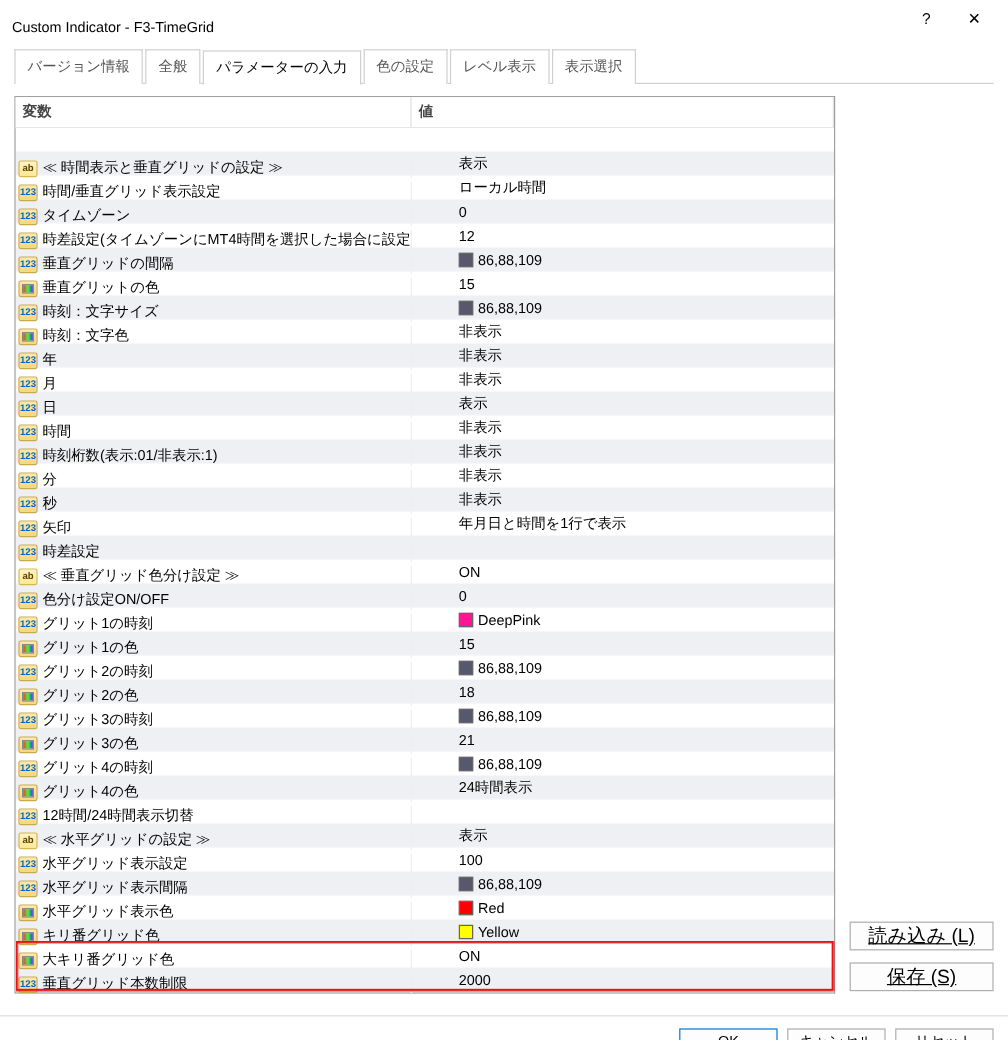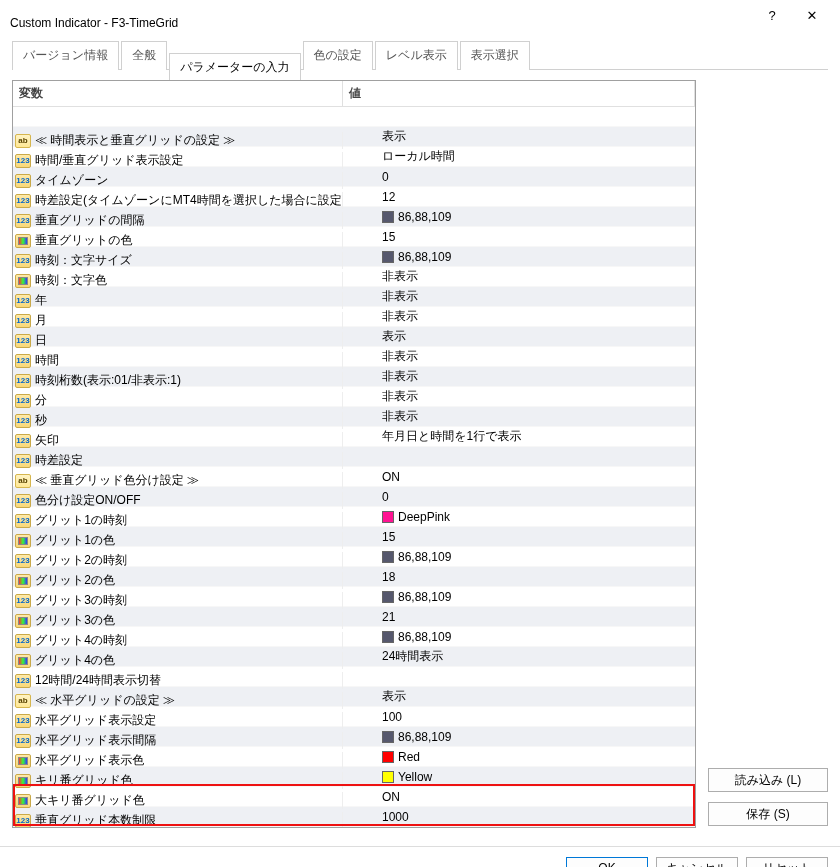--- a/index.html
+++ b/index.html
@@ -41,21 +41,21 @@
     background: #fff;
     margin-right: 2px;
     color: #555;
     position: relative;
     top: 1px;
   }
   .tab.active {
     background: #fff;
     color: #000;
     border-bottom: 1px solid #fff;
-    top: 13px;
+    top: 2px;
   }
   .main-area {
     display: flex;
     gap: 12px;
     margin-top: 10px;
   }
   .grid-wrap {
     flex: 1;
     border: 1px solid #a0a0a0;
     background: #fff;
@@ -157,21 +157,22 @@
     flex-direction: column;
     justify-content: flex-end;
     gap: 10px;
     padding-bottom: 2px;
   }
   .side button {
     height: 24px;
     background: #fdfdfd;
     border: 1px solid #adadad;
     font-family: inherit;
-    font-size: 12px;
+    font-size: 16px;
+    text-decoration: underline;
   }
   .footer {
     display: flex;
     justify-content: flex-end;
     gap: 8px;
     padding: 10px 12px;
     border-top: 1px solid #ddd;
     margin-top: 8px;
   }
   .footer button {
@@ -538,21 +539,21 @@
             <div class="cell-val">
               <span>ON</span>
             </div>
           </div>
           <div class="row odd">
             <div class="cell-var">
               <span class="ico ico-num">123</span>
               <span>垂直グリッドの表示本数</span>
             </div>
             <div class="cell-val">
-              <span>1000</span>
+              <span>2000</span>
             </div>
           </div>
         </div>
       <div class="red-frame" id="red-frame" style="left: 0px; right: 0px; top: 703px; height: 42px;"></div>
     </div>
 
     <div class="side">
       <button>読み込み (L)</button>
       <button>保存 (S)</button>
     </div>

